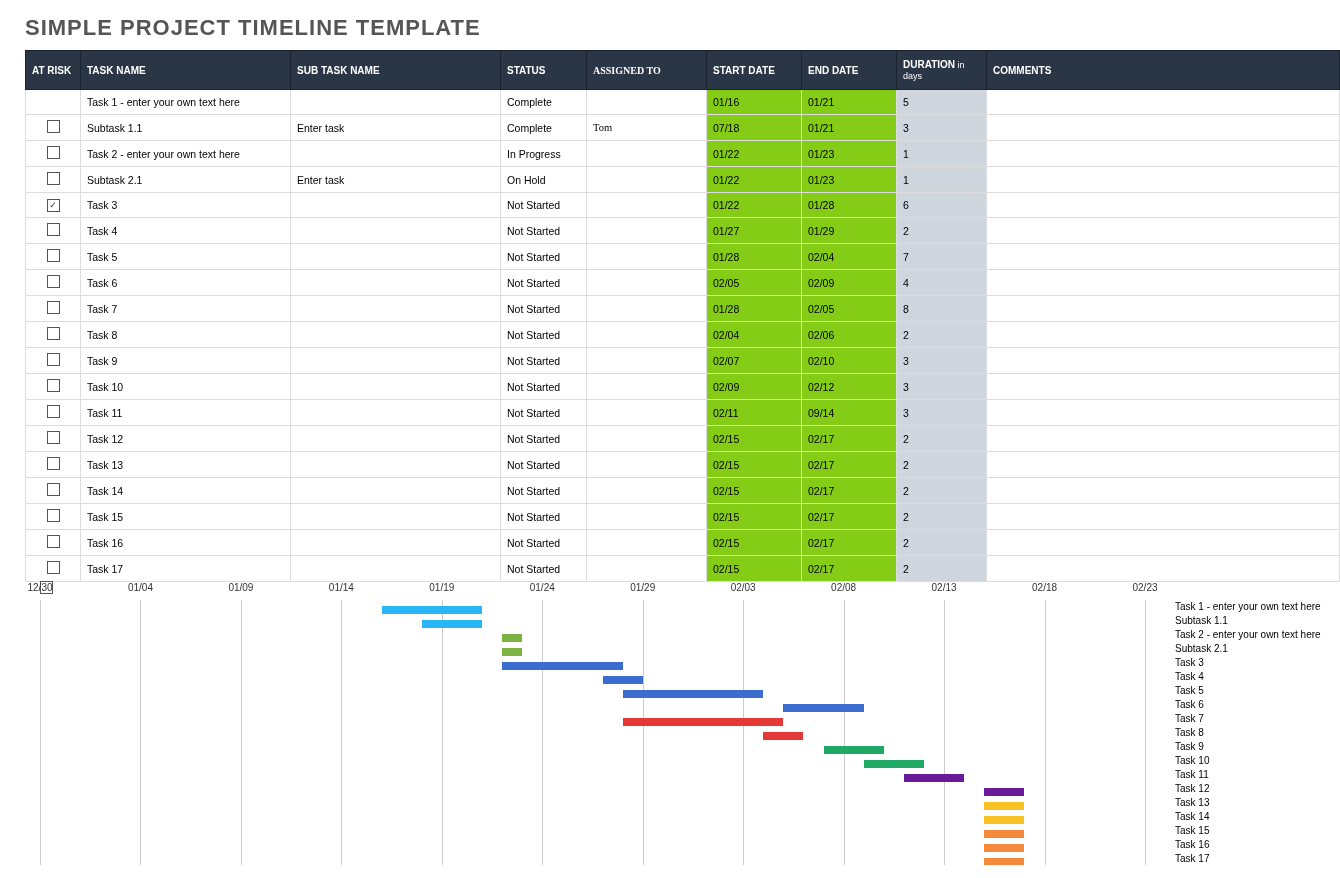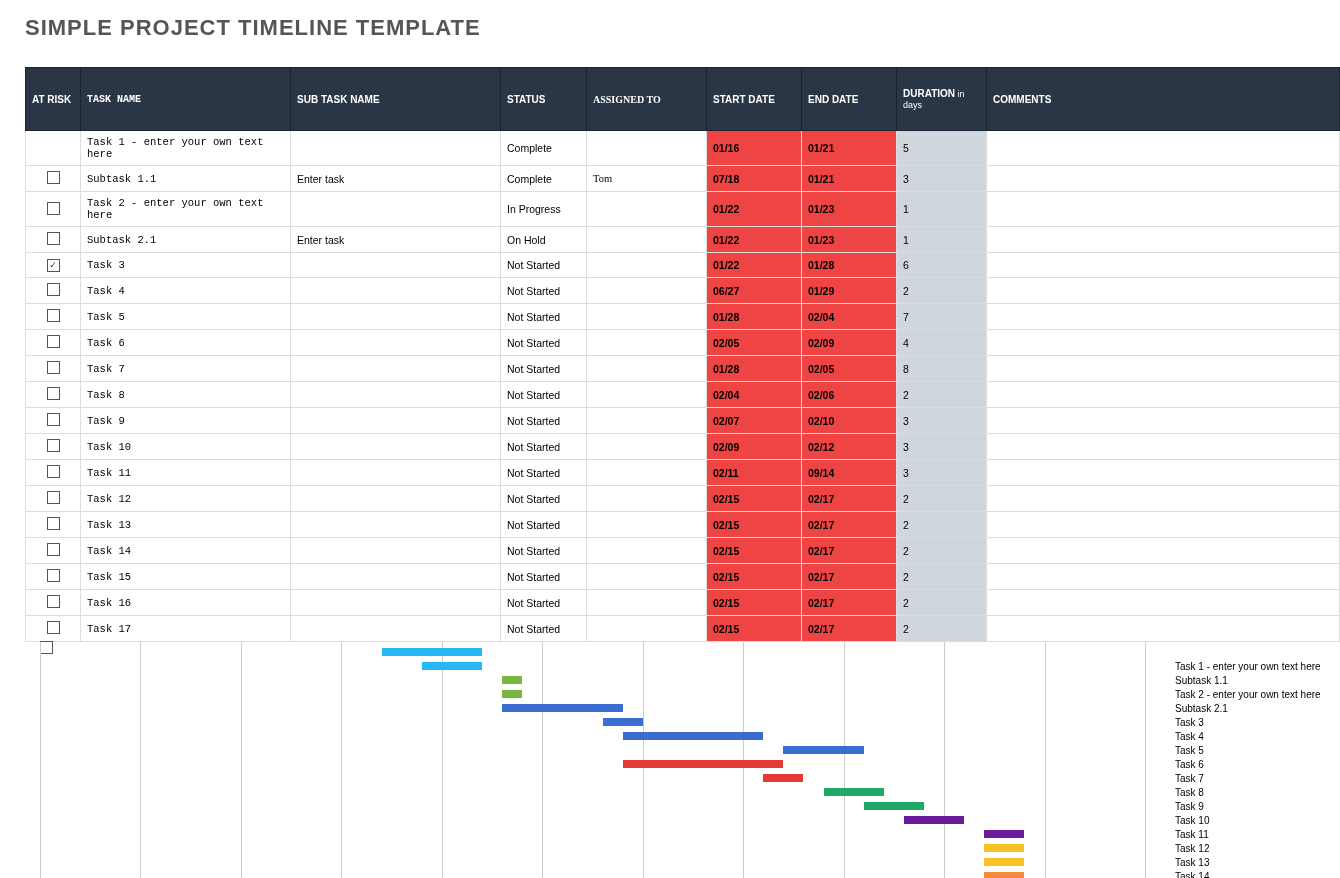--- a/index.html
+++ b/index.html
@@ -1,31 +1,31 @@
 <!DOCTYPE html>
 <html><head>
 <meta charset="utf-8">
 <style>
   * { box-sizing: border-box; margin: 0; padding: 0; }
   body { font-family: Arial, sans-serif; background: #fff; width: 1340px; font-size: 11px; }
-  .title { font-size: 22px; font-weight: bold; color: #555; padding: 15px 0 26px 25px; letter-spacing: 1px; }
+  .title { font-size: 22px; font-weight: bold; color: #555; padding: 15px 0 9px 25px; letter-spacing: 1px; }
   .table { width: calc(100% - 25px); margin-left: 25px; border-collapse: collapse; }
-  .table th { background: #2a3645; color: #fff; font-size: 10px; font-weight: bold; text-align: left; padding: 20px 6px; border: 1px solid #1a2330; text-transform: uppercase; }
+  .table th { background: #2a3645; color: #fff; font-size: 10px; font-weight: bold; text-align: left; padding: 8px 6px; border: 1px solid #1a2330; text-transform: uppercase; }
   .table th .sub { text-transform: none; font-weight: normal; font-size: 9px; }
   .table td { border: 1px solid #ddd; padding: 5px 6px; height: 25px; font-size: 10.5px; }
   .col-risk { width: 55px; text-align: center; }
-  .col-task { width: 210px; font-family: Liberation Mono, monospace; }
+  .col-task { width: 210px; }
   .col-subtask { width: 210px; }
   .col-status { width: 86px; }
   .col-assigned { width: 120px; font-family: Liberation Serif, serif; }
   .col-start { width: 95px; background: #f5f5f5; }
   .col-end { width: 95px; background: #f5f5f5; }
   .col-duration { width: 90px; background: #cfd6de; }
   .col-comments { }
-  td.col-start, td.col-end { background: #ef4444; font-weight: bold; }
+  td.col-start, td.col-end { background: #84cc16; }
   td.col-duration { background: #cfd6de; }
   .checkbox { display: inline-block; width: 13px; height: 13px; border: 1px solid #555; background: #fff; text-align: center; line-height: 11px; font-size: 9px; }
   .checkbox.checked::after { content: "✓"; color: #333; }
   .gantt { position: relative; margin-left: 25px; width: calc(100% - 25px); }
   .axis { position: relative; height: 18px; font-size: 10px; width: 1125px; margin-left: 0; }
   .axis-label { position: absolute; transform: translateX(-50%); color: #333; }
   .gantt-area { position: relative; height: 265px; margin-left: 15px; width: 1105px; }
   .grid-line { position: absolute; top: 0; bottom: 0; width: 1px; background: #ccc; }
   .bar { position: absolute; height: 8px; border-radius: 0; }
   .legend { position: absolute; left: 1150px; top: 18px; font-size: 10px; line-height: 14px; }
@@ -106,21 +106,21 @@
         <td class="col-end">01/28</td>
         <td class="col-duration">6</td>
         <td class="col-comments"></td>
       </tr>
       <tr>
         <td class="col-risk"><span class="checkbox"></span></td>
         <td class="col-task">Task 4</td>
         <td class="col-subtask"></td>
         <td class="col-status">Not Started</td>
         <td class="col-assigned"></td>
-        <td class="col-start">06/27</td>
+        <td class="col-start">01/27</td>
         <td class="col-end">01/29</td>
         <td class="col-duration">2</td>
         <td class="col-comments"></td>
       </tr>
       <tr>
         <td class="col-risk"><span class="checkbox"></span></td>
         <td class="col-task">Task 5</td>
         <td class="col-subtask"></td>
         <td class="col-status">Not Started</td>
         <td class="col-assigned"></td>
@@ -261,20 +261,34 @@
         <td class="col-duration">2</td>
         <td class="col-comments"></td>
       </tr>
     </tbody>
 </table>
 
 <div class="gantt">
   <div style="position:relative;">
     <span class="checkbox extra-checkbox" style="top:-1px;left:15px;"></span>
   </div>
+  <div class="axis" id="axis">
+      <span class="axis-label" style="left: 15px;">12/30</span>
+      <span class="axis-label" style="left: 115.455px;">01/04</span>
+      <span class="axis-label" style="left: 215.909px;">01/09</span>
+      <span class="axis-label" style="left: 316.364px;">01/14</span>
+      <span class="axis-label" style="left: 416.818px;">01/19</span>
+      <span class="axis-label" style="left: 517.273px;">01/24</span>
+      <span class="axis-label" style="left: 617.727px;">01/29</span>
+      <span class="axis-label" style="left: 718.182px;">02/03</span>
+      <span class="axis-label" style="left: 818.636px;">02/08</span>
+      <span class="axis-label" style="left: 919.091px;">02/13</span>
+      <span class="axis-label" style="left: 1019.55px;">02/18</span>
+      <span class="axis-label" style="left: 1120px;">02/23</span>
+    </div>
   <div class="gantt-area" id="gantt-area">
       <div class="grid-line" style="left: 0px;"></div>
       <div class="grid-line" style="left: 100.455px;"></div>
       <div class="grid-line" style="left: 200.909px;"></div>
       <div class="grid-line" style="left: 301.364px;"></div>
       <div class="grid-line" style="left: 401.818px;"></div>
       <div class="grid-line" style="left: 502.273px;"></div>
       <div class="grid-line" style="left: 602.727px;"></div>
       <div class="grid-line" style="left: 703.182px;"></div>
       <div class="grid-line" style="left: 803.636px;"></div>

